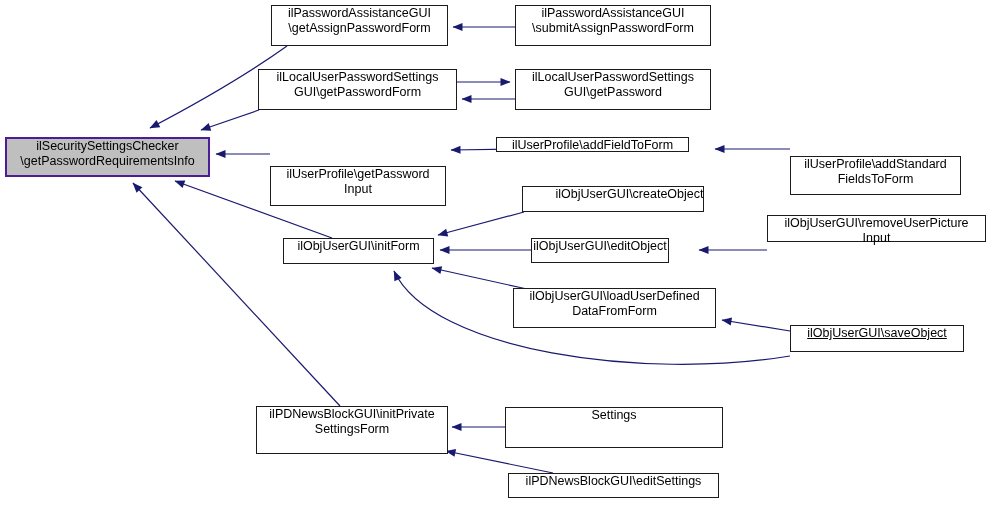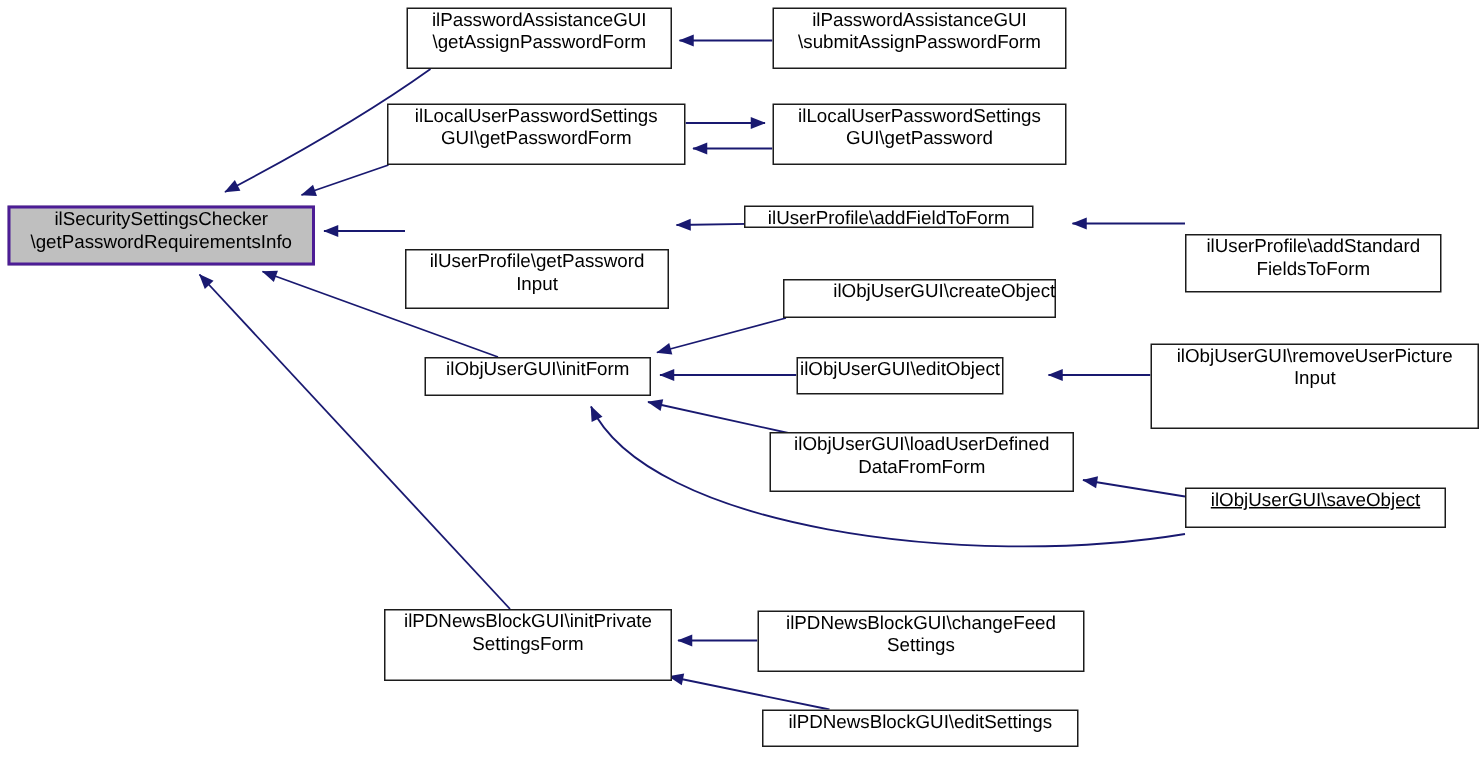--- a/index.html
+++ b/index.html
@@ -118,41 +118,40 @@
   </div>
 
   <div class="node" style="left:283px;top:238px;width:151px;height:26px;">
     <span>ilObjUserGUI\initForm</span>
   </div>
 
   <div class="node" style="left:531px;top:238px;width:138px;height:25px;">
     <span>ilObjUserGUI\editObject</span>
   </div>
 
-  <div class="node" style="left:767px;top:229px;width:219px;height:57px;">
+  <div class="node" style="left:767px;top:215px;width:219px;height:27px;">
     <span>ilObjUserGUI\removeUserPicture</span>
     <span>Input</span>
   </div>
 
   <div class="node" style="left:513px;top:288px;width:203px;height:40px;">
     <span>ilObjUserGUI\loadUserDefined</span>
     <span>DataFromForm</span>
   </div>
 
   <div class="node" style="left:790px;top:325px;width:174px;height:27px;text-decoration:underline;">
     <span>ilObjUserGUI\saveObject</span>
   </div>
 
   <div class="node" style="left:256px;top:406px;width:192px;height:48px;">
     <span>ilPDNewsBlockGUI\initPrivate</span>
     <span>SettingsForm</span>
   </div>
 
   <div class="node" style="left:505px;top:407px;width:218px;height:41px;">
-    <span>ilPDNewsBlockGUI\changeFeed</span>
     <span>Settings</span>
   </div>
 
   <div class="node" style="left:508px;top:473px;width:211px;height:25px;">
     <span>ilPDNewsBlockGUI\editSettings</span>
   </div>
 
 </div>
 
 </body></html>

